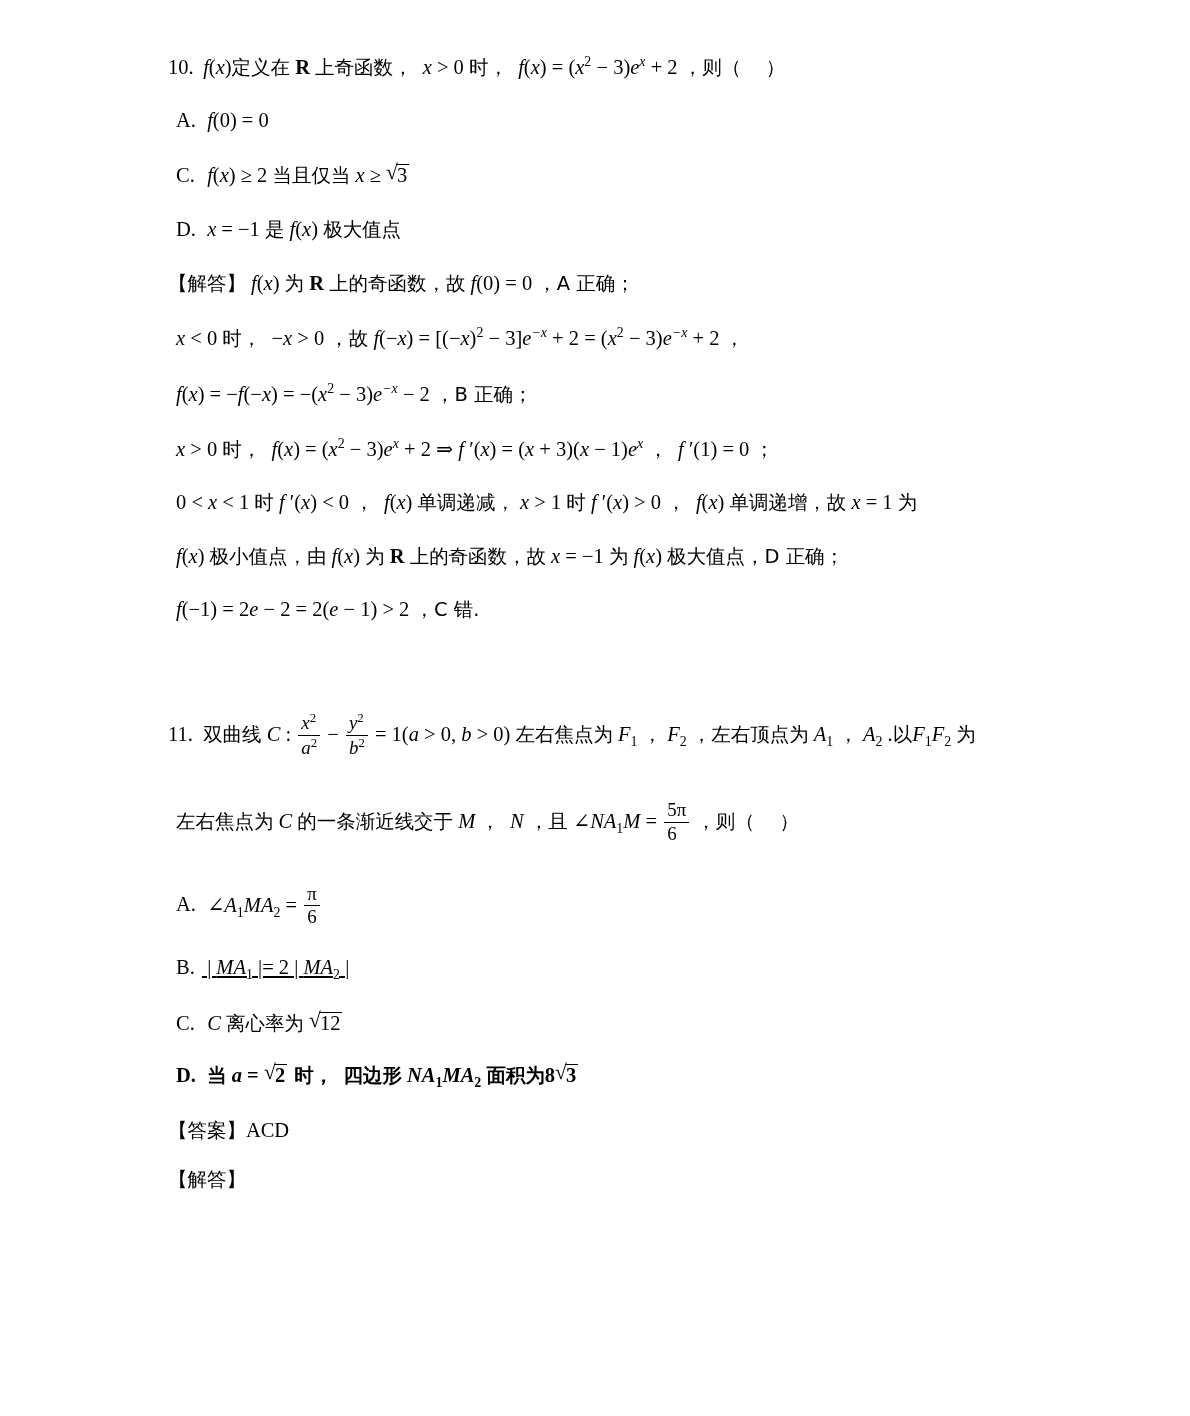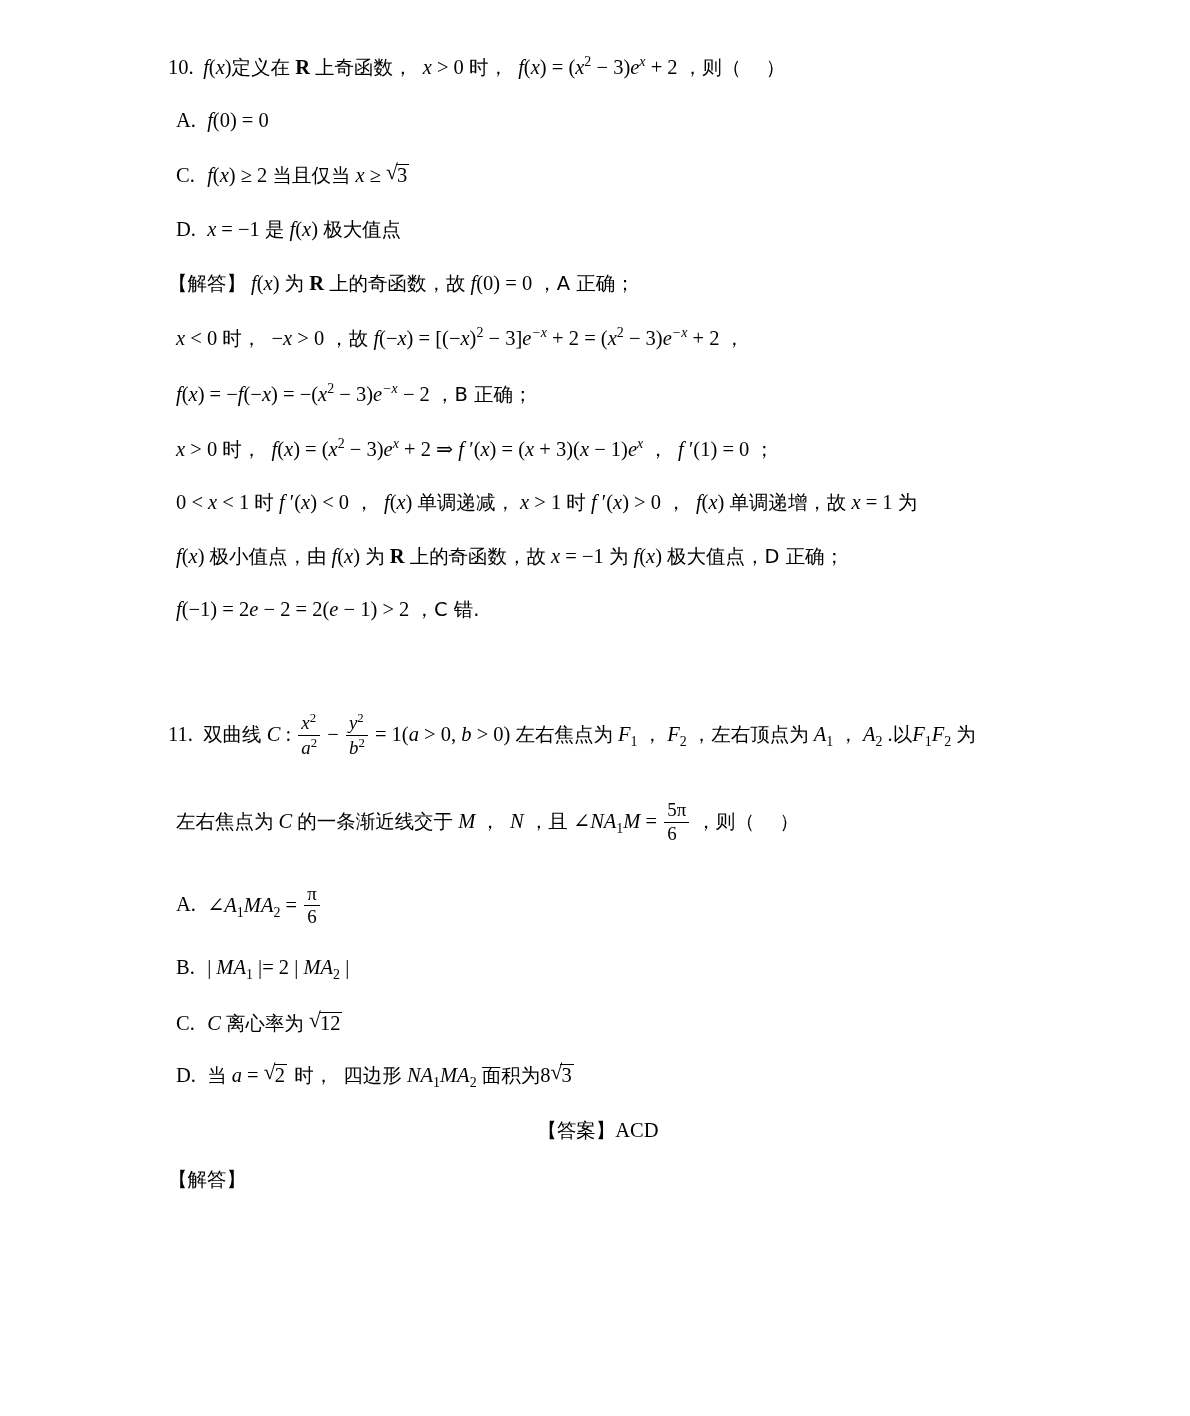--- a/index.html
+++ b/index.html
@@ -191,36 +191,36 @@
       <span class="frac"><span class="num">5π</span><span class="den">6</span></span>
       <span class="cjk">，则（&nbsp;&nbsp;&nbsp;&nbsp;）</span>
     </div>
 
     <div class="line opt" style="margin-bottom:28px;">
       <span class="opt-label">A.</span>
       ∠<i class="m">A</i><span class="sub">1</span><i class="m">MA</i><span class="sub">2</span> =
       <span class="frac"><span class="num">π</span><span class="den">6</span></span>
     </div>
 
-    <div class="line opt" style="margin-bottom:30px;">
+    <div class="line opt" style="margin-bottom:30px;text-decoration:underline;">
       <span class="opt-label">B.</span>
       | <i class="m">MA</i><span class="sub">1</span> |= 2 | <i class="m">MA</i><span class="sub">2</span> |
     </div>
 
     <div class="line opt" style="margin-bottom:30px;">
       <span class="opt-label">C.</span>
       <i class="m">C</i> <span class="cjk">离心率为</span> <span class="sqrt"><span>12</span></span>
     </div>
 
-    <div class="line opt" style="margin-bottom:30px;">
+    <div class="line opt" style="margin-bottom:30px;font-weight:bold;">
       <span class="opt-label">D.</span>
       <span class="cjk">当</span> <i class="m">a</i> = <span class="sqrt"><span>2</span></span> <span class="cjk">时，</span>&nbsp; <span class="cjk">四边形</span> <i class="m">NA</i><span class="sub">1</span><i class="m">MA</i><span class="sub">2</span> <span class="cjk">面积为</span>8<span class="sqrt"><span>3</span></span>
     </div>
 
-    <div class="line" style="margin-bottom:28px;text-align:center;">
+    <div class="line" style="margin-bottom:28px;">
       <span class="cjk">【答案】</span><span>ACD</span>
     </div>
 
     <div class="line">
       <span class="cjk">【解答】</span>
     </div>
 
   </div>
 </div>
 

